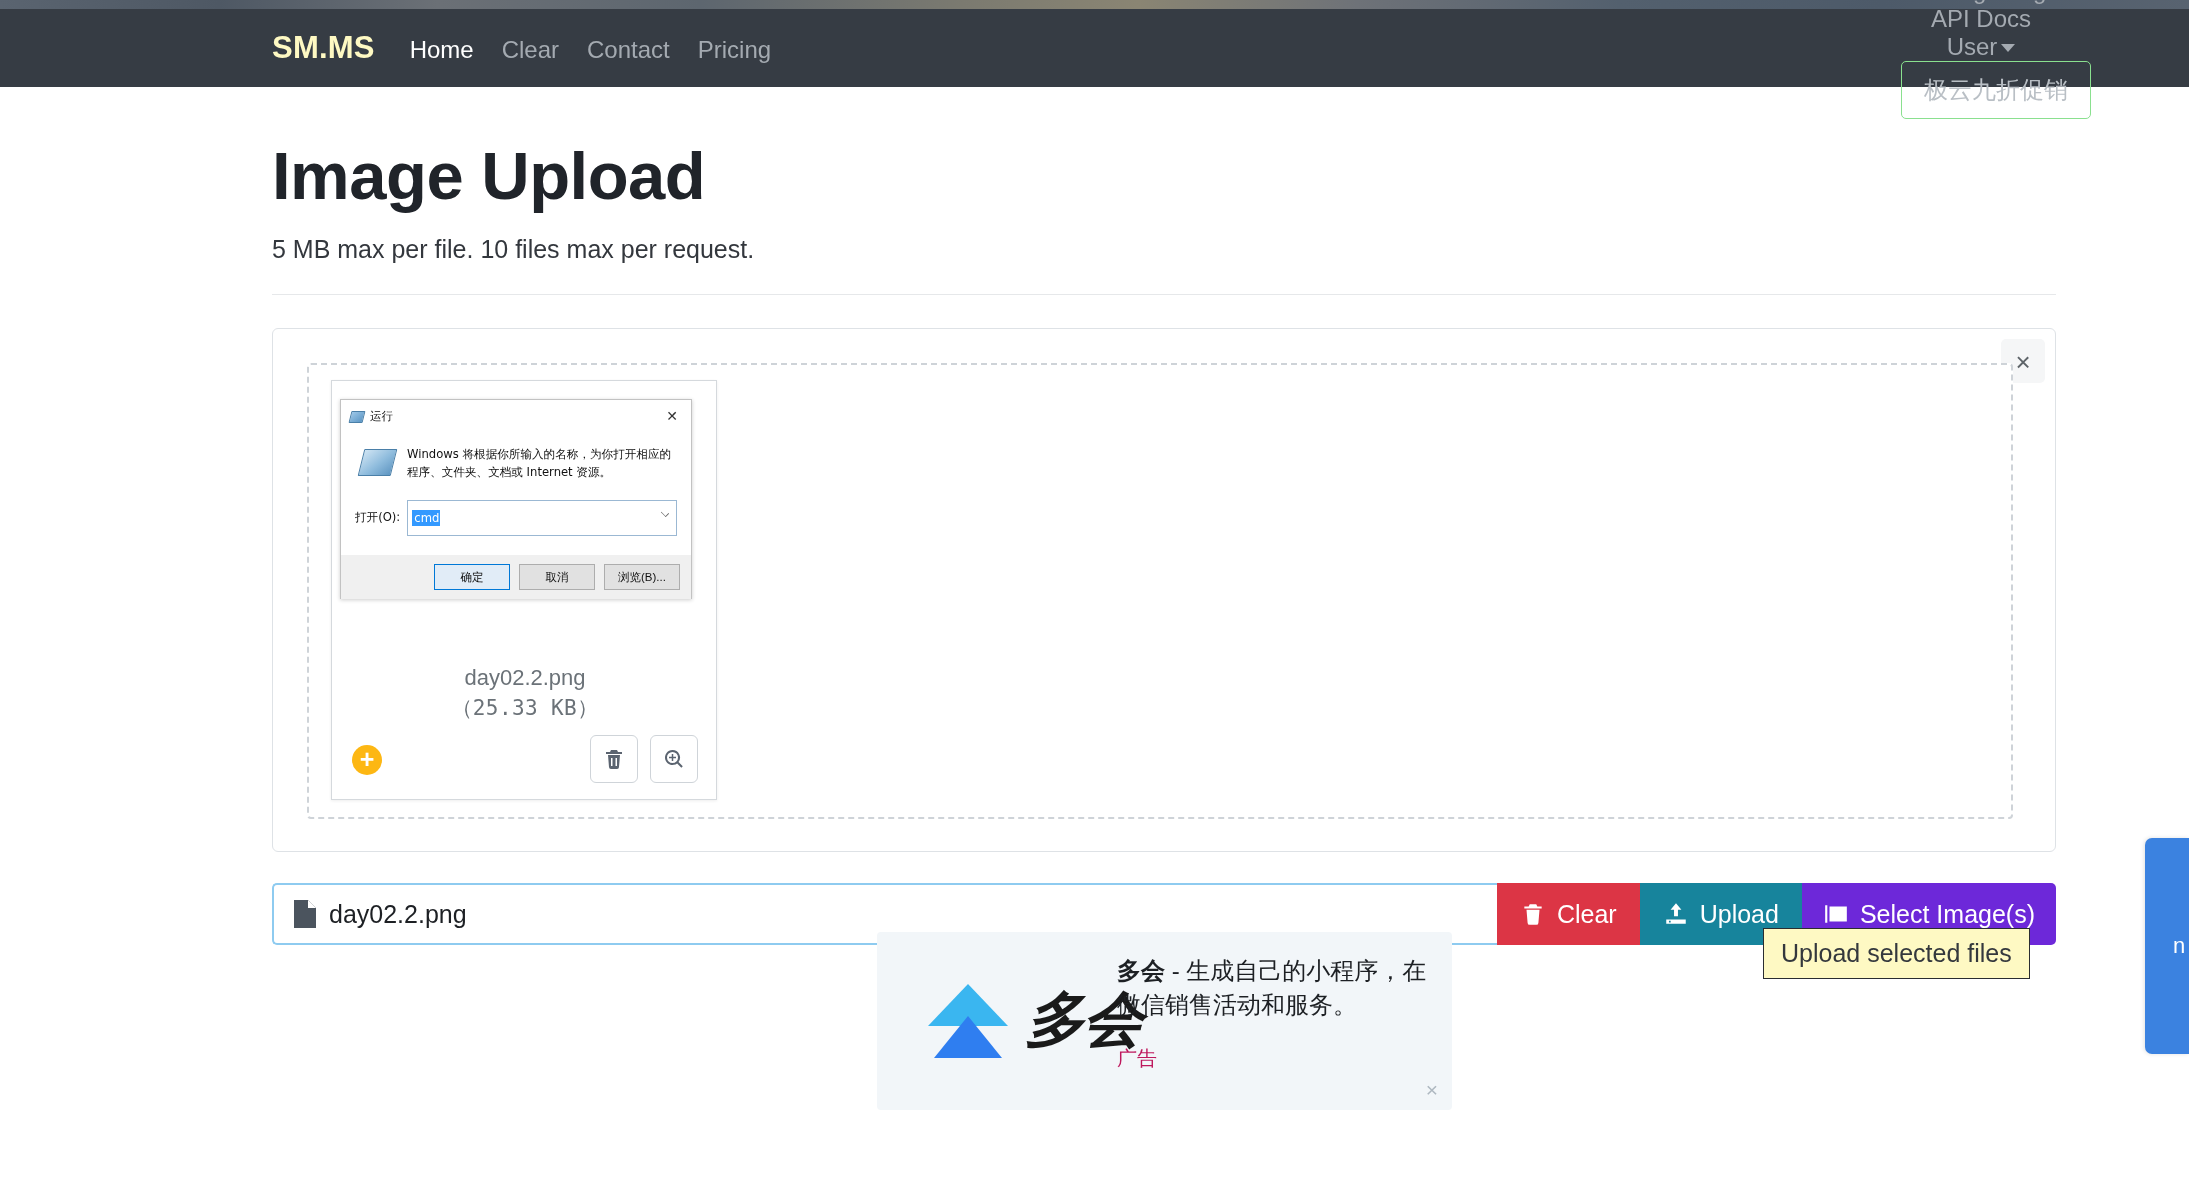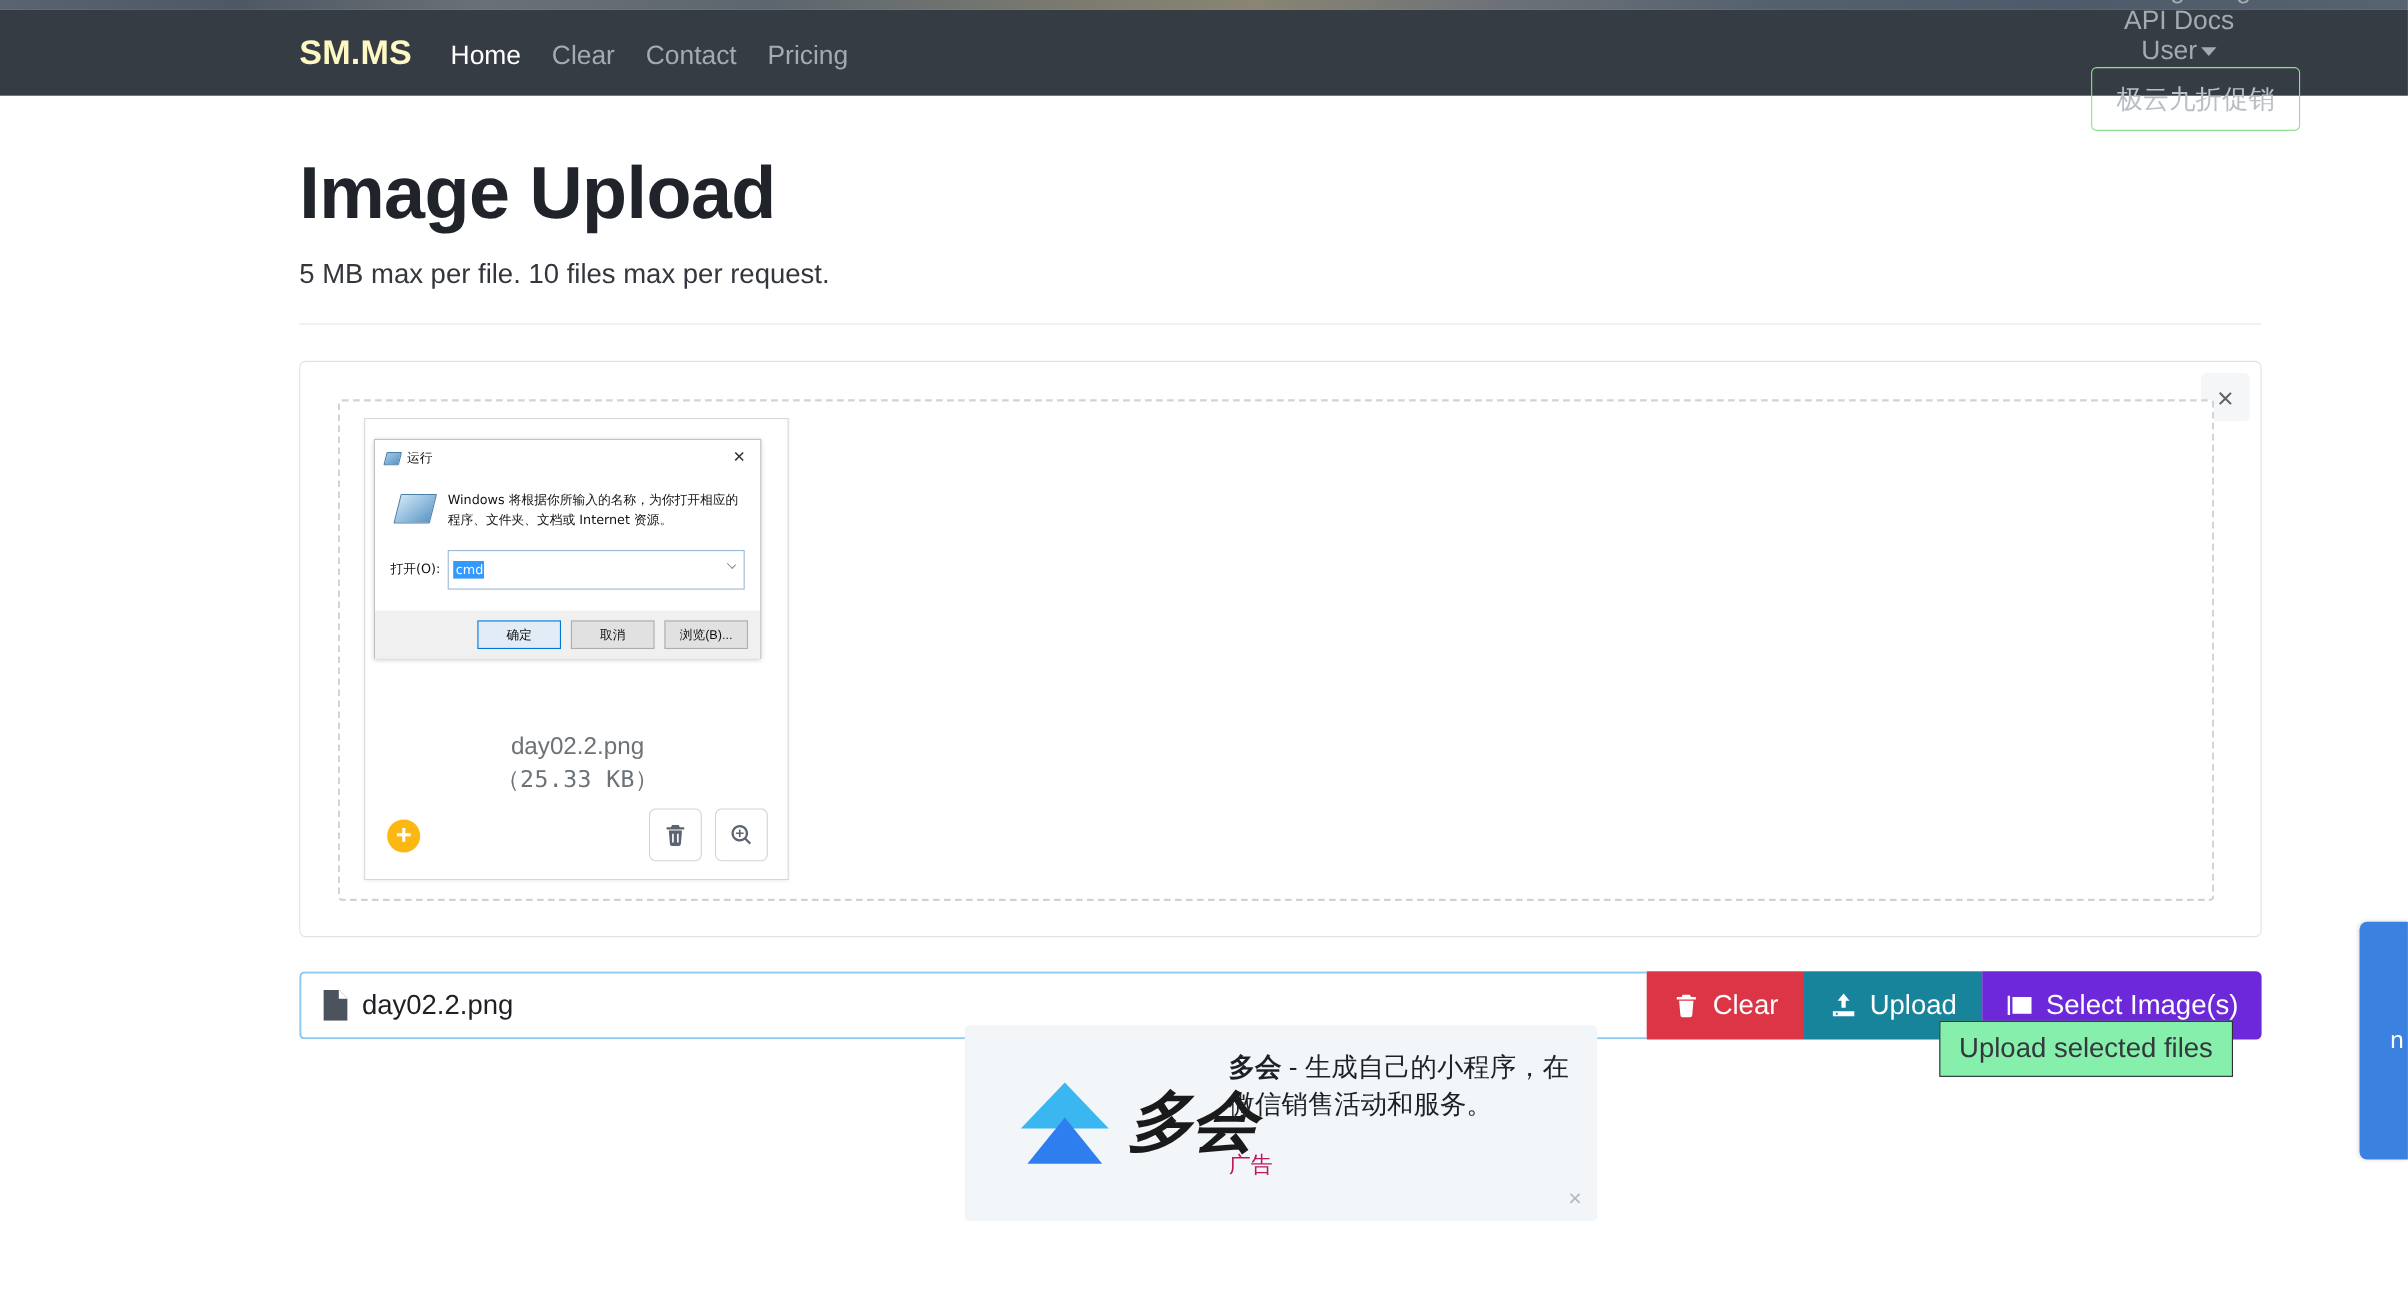--- a/index.html
+++ b/index.html
@@ -264,21 +264,21 @@
     font-size: 20px; color: #be185d;
   }
   .ad-close {
     position: absolute; right: 14px; bottom: 8px;
     font-size: 21px; color: #aeb8c0; cursor: pointer;
   }
 
   
   .tooltip {
     position: absolute; top: 928px; left: 1763px;
-    border: 1.6px solid #2a2d31; background: #86efac;
+    border: 1.6px solid #2a2d31; background: #fef9c3;
     padding: 10px 17px; font-size: 25px; color: #34383d;
     white-space: nowrap;
   }
 
   
   .side-tab {
     position: absolute; top: 838px; right: 0;
     width: 44px; height: 216px;
     background: #3b82e0; border-radius: 7px 0 0 7px;
     box-shadow: -1px 0 4px rgba(0,0,0,0.12);

